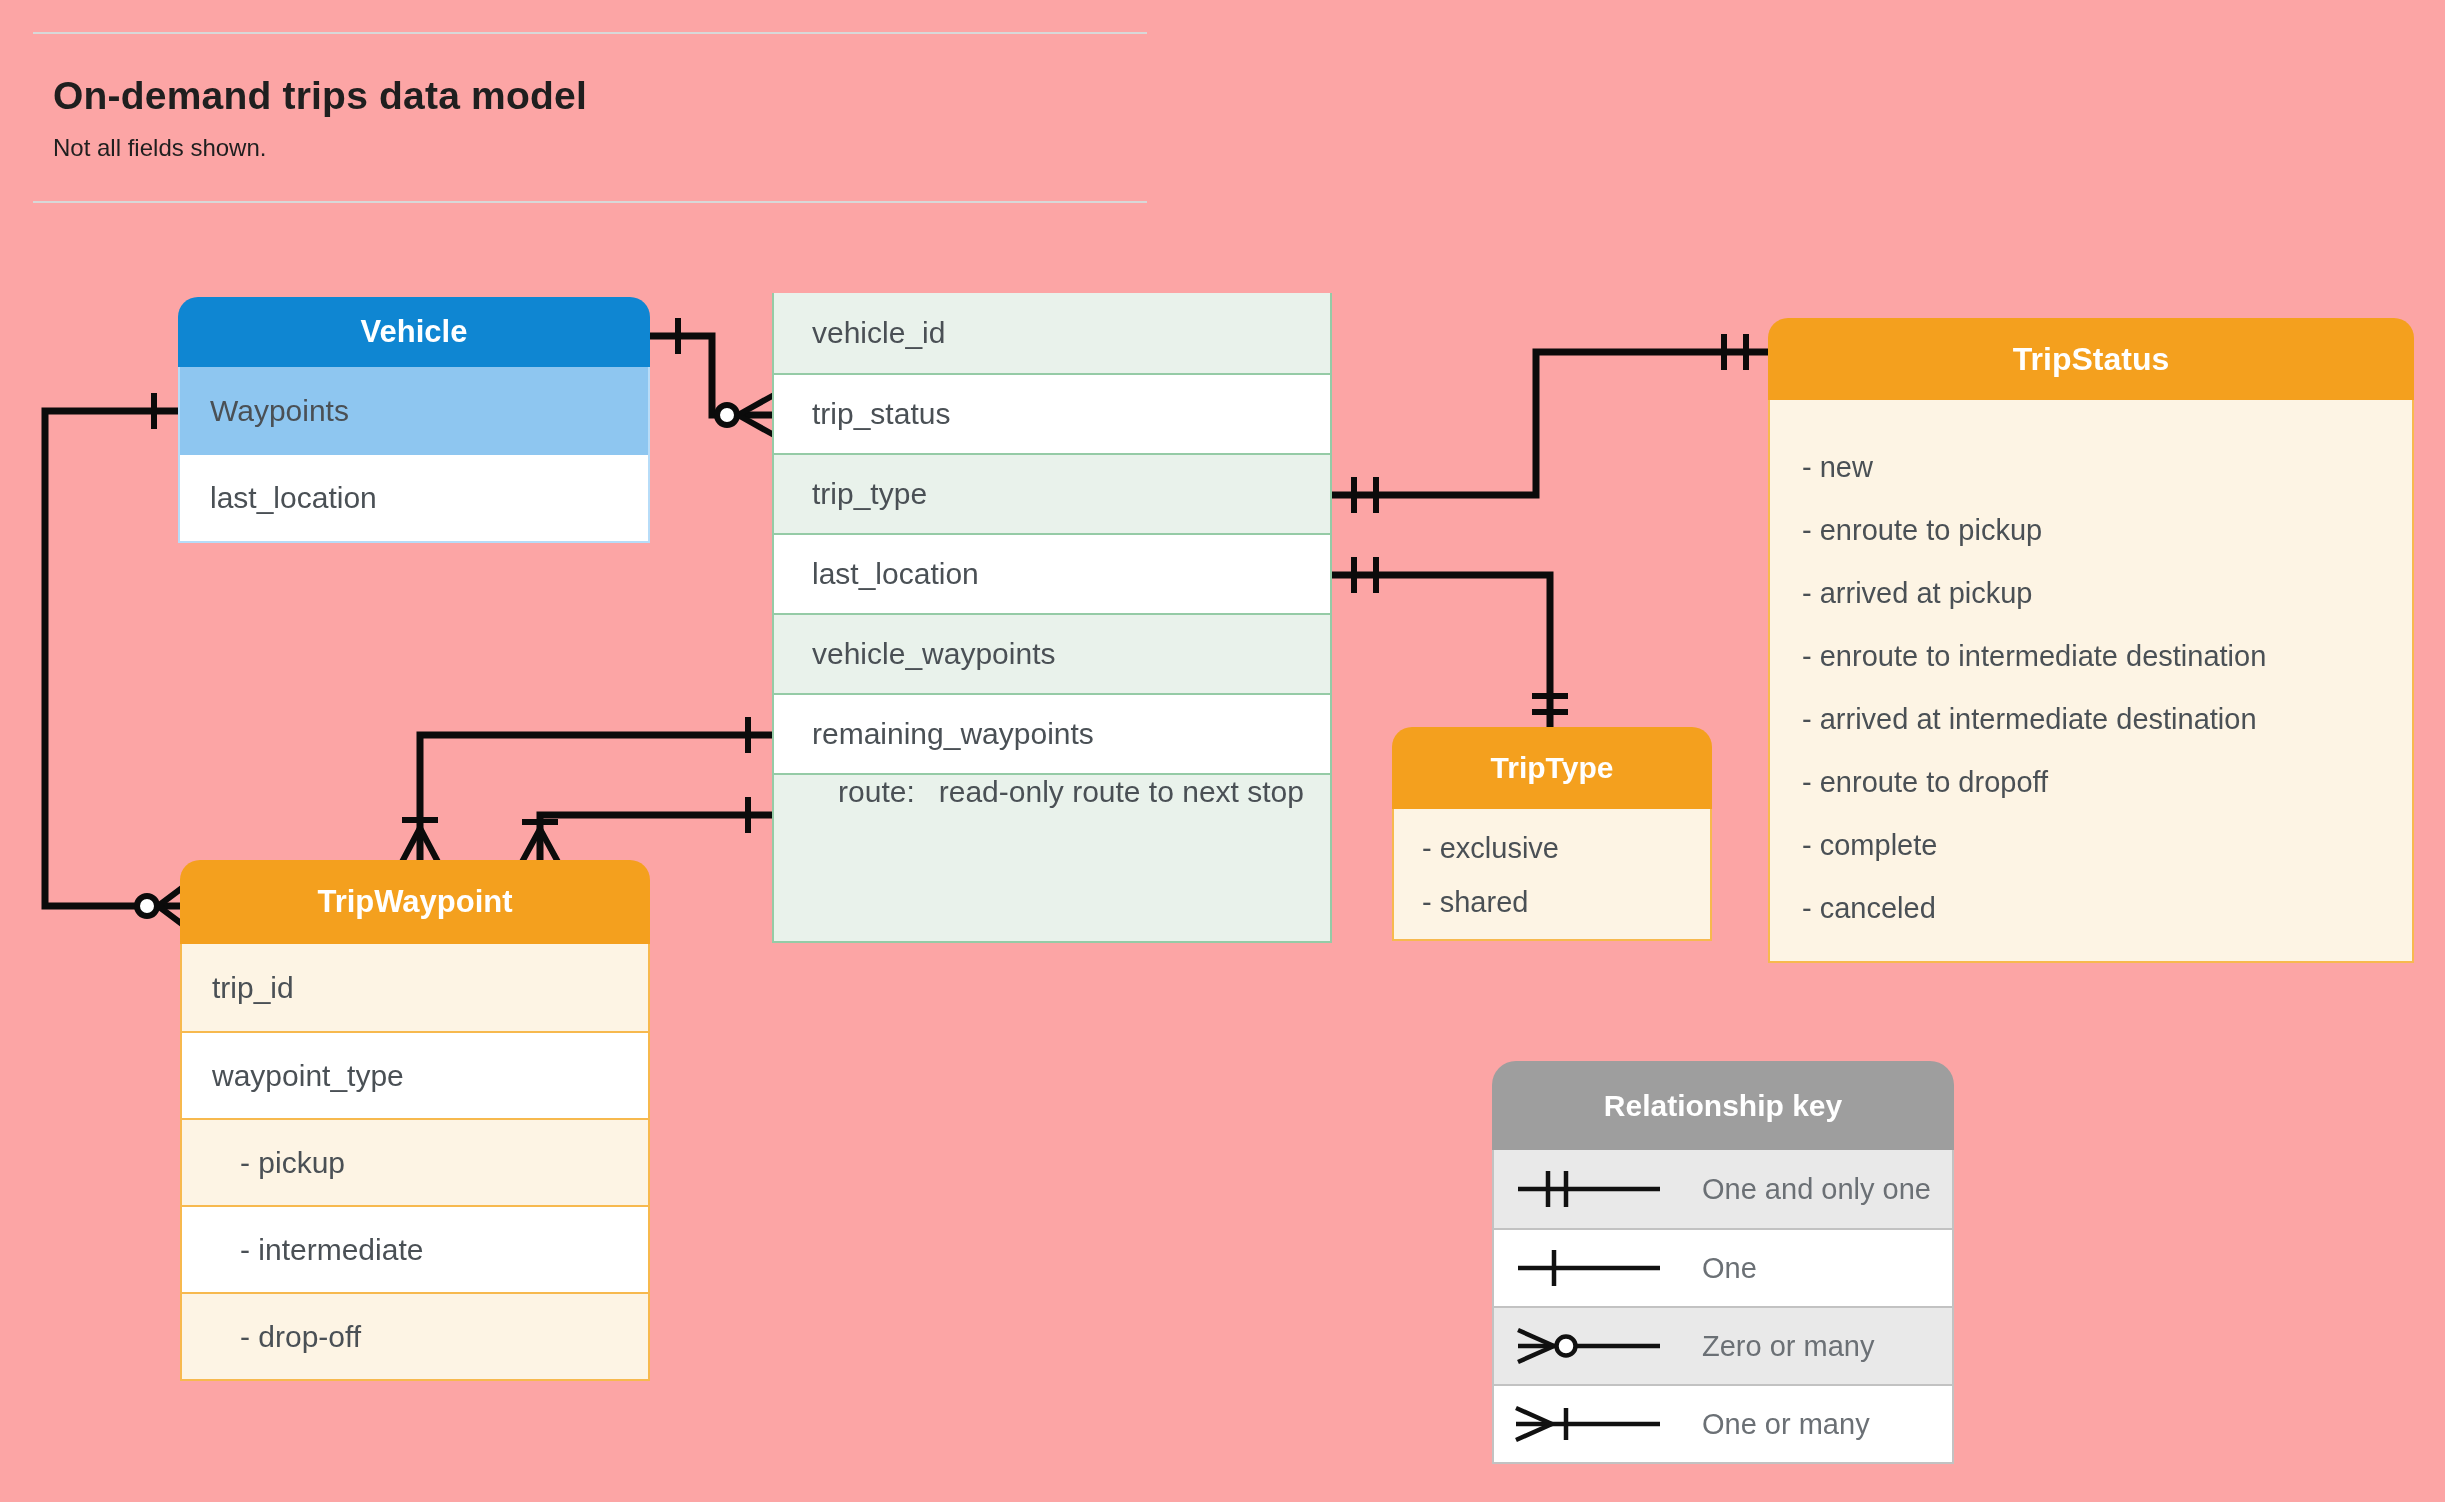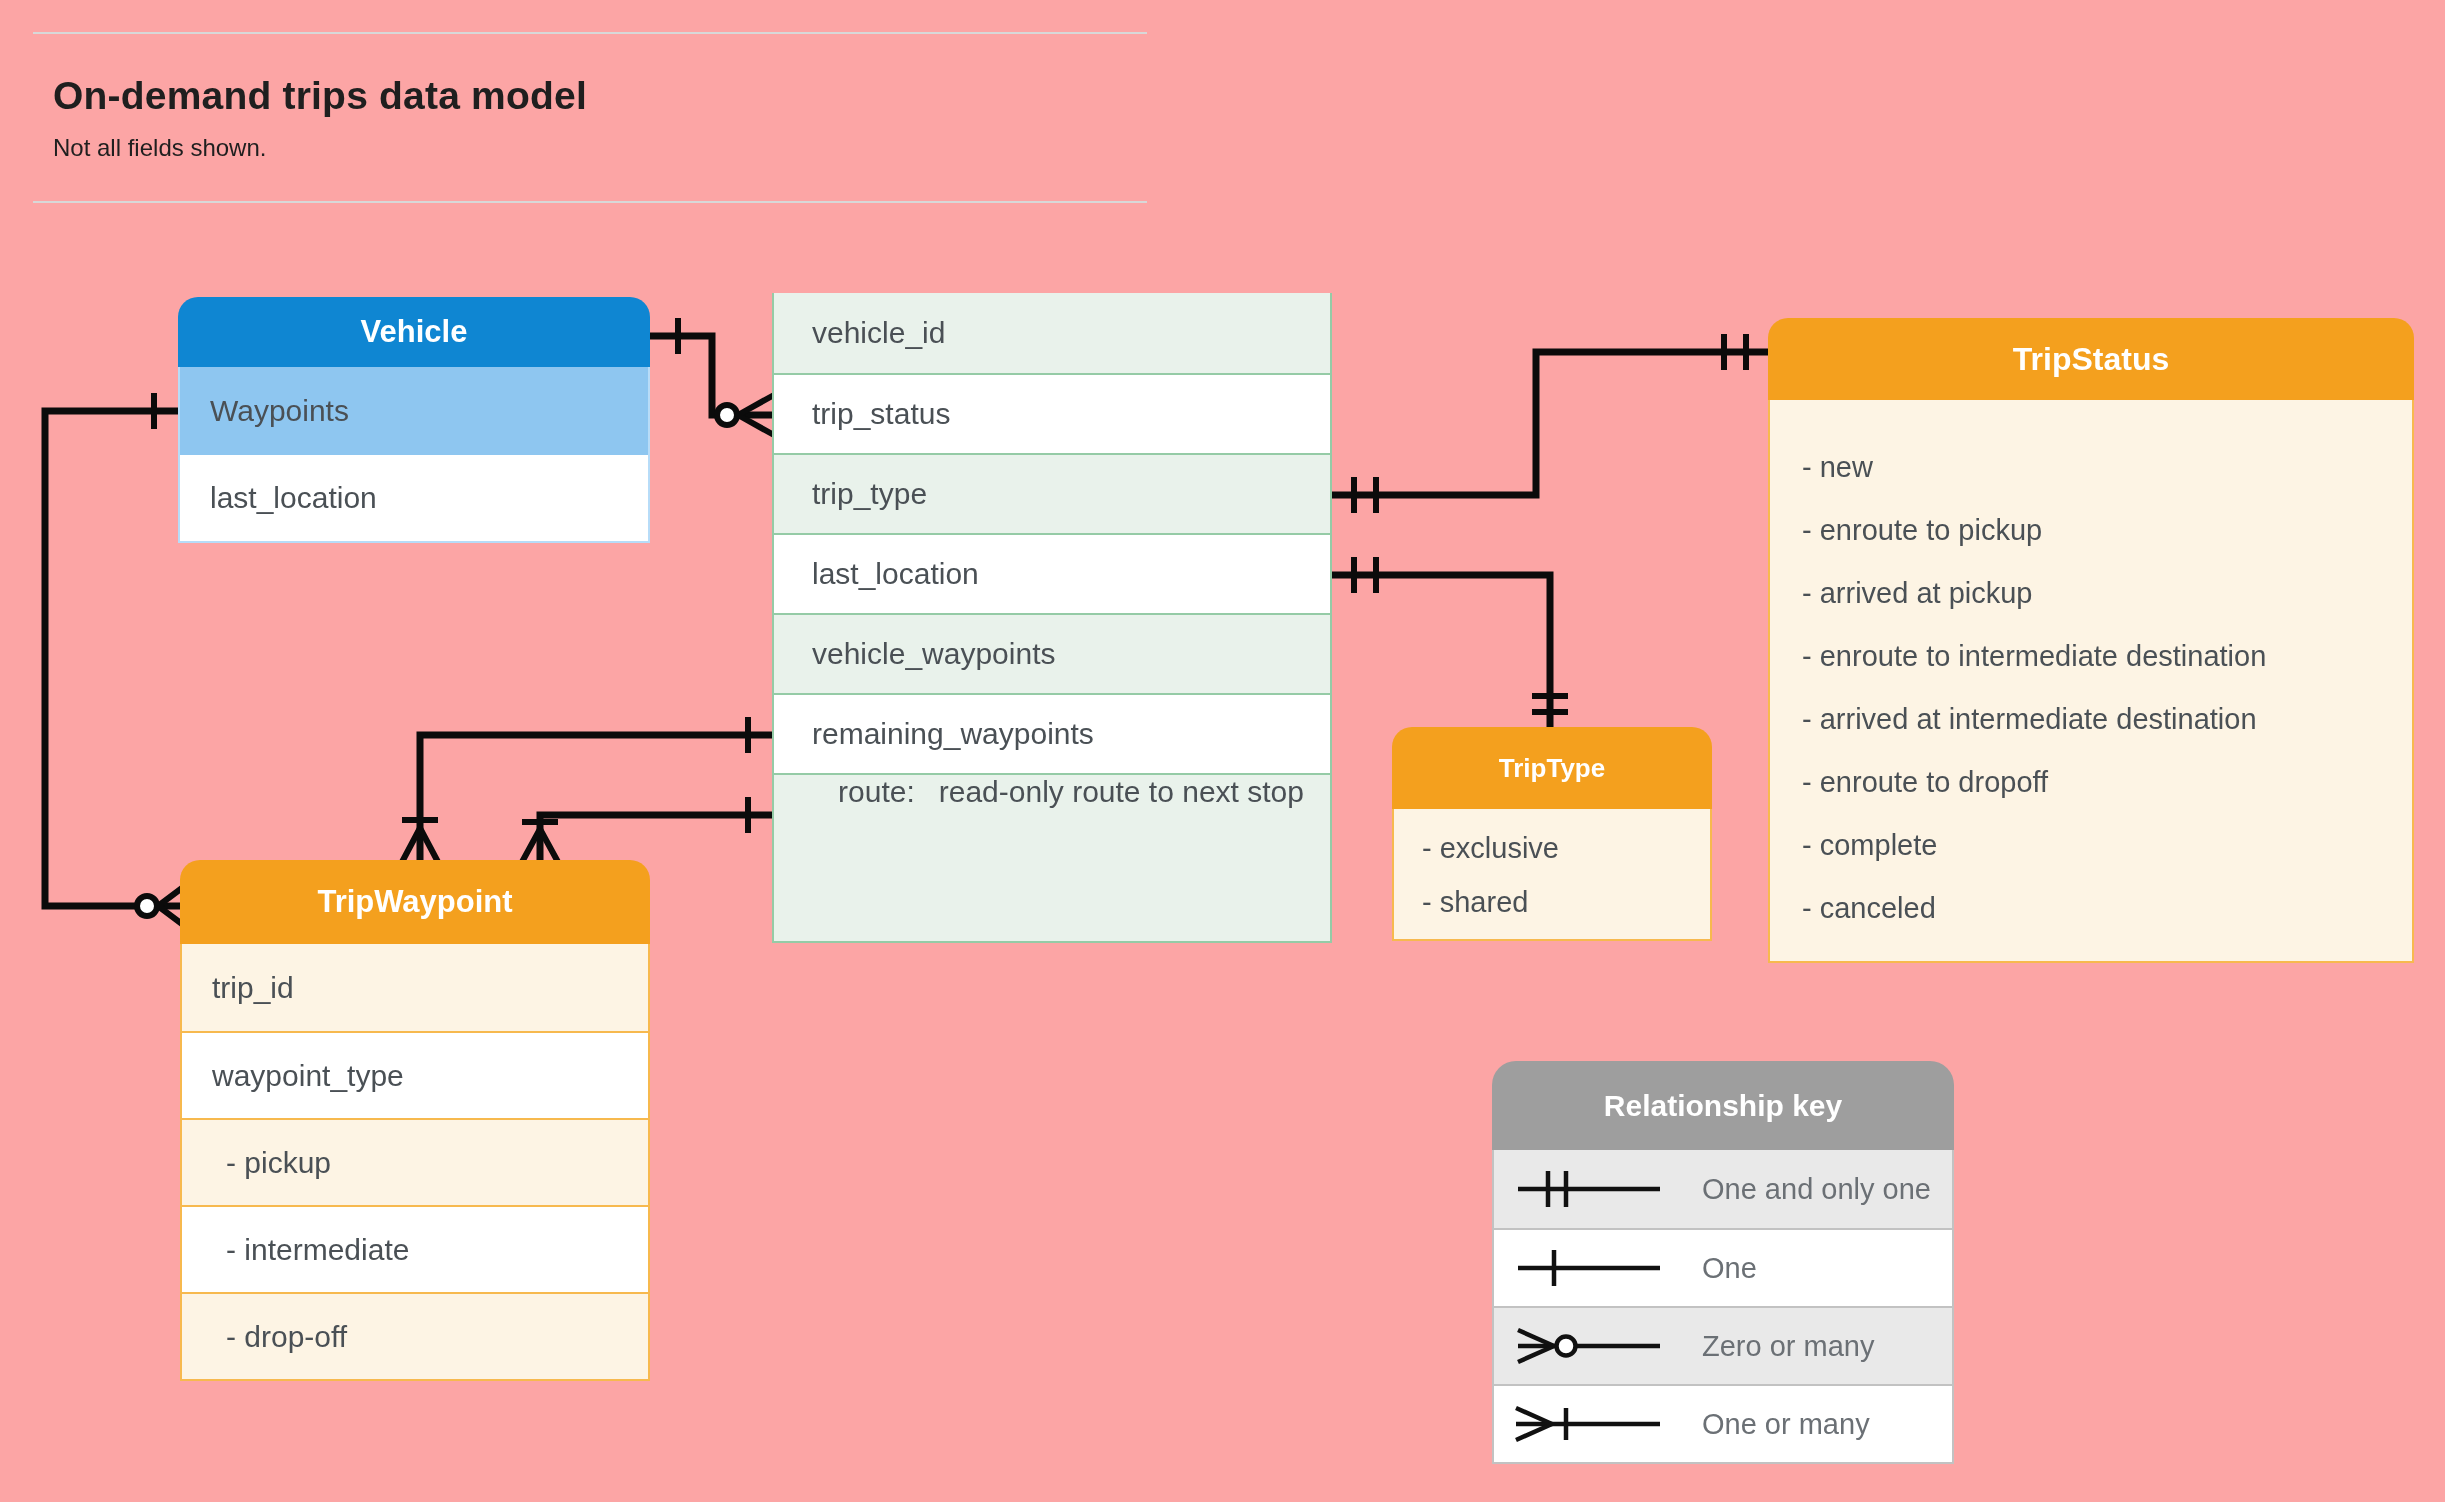--- a/index.html
+++ b/index.html
@@ -18,21 +18,21 @@
   .page-title{position:absolute;font-size:39px;font-weight:700;color:var(--title-text);letter-spacing:.2px;}
   .page-subtitle{position:absolute;font-size:24px;color:var(--title-text);}
 
   svg.overlay{position:absolute;left:0;top:0;z-index:1;}
 
   .table{position:absolute;z-index:2;}
   .thead{display:flex;align-items:center;justify-content:center;color:#fff;font-weight:700;
          border-radius:20px 20px 0 0;font-size:31px;}
   .tbody{background:#fff;}
   .row{display:flex;align-items:center;font-size:30px;color:var(--text);padding-left:30px;}
-  .row.indent{padding-left:44px;}
+  .row.indent{padding-left:58px;}
 
   
   .blue .thead{background:var(--blue);height:70px;}
   .blue .tbody{border:2px solid var(--blue-border);border-top:none;}
   .blue .row{height:86px;}
   .blue .row.hl{background:var(--blue-light);height:88px;}
 
   
   .green .thead{background:var(--green);height:82px;}
   .green .tbody{border:2px solid var(--green-border);border-top:none;}
@@ -148,21 +148,21 @@
       <div class="list-item">- arrived at pickup</div>
       <div class="list-item">- enroute to intermediate destination</div>
       <div class="list-item">- arrived at intermediate destination</div>
       <div class="list-item">- enroute to dropoff</div>
       <div class="list-item">- complete</div>
       <div class="list-item">- canceled</div>
     </div>
   </div>
 
   <div class="table orangeT" style="left:1392px;top:727px;width:320px;">
-    <div class="thead" style="height:82px;font-size:26px;">TripType</div>
+    <div class="thead" style="height:82px;font-size:30px;">TripType</div>
     <div class="tbody" style="height:132px;padding:12px 0 0 28px;">
       <div class="list-item" style="line-height:54px;">- exclusive</div>
       <div class="list-item" style="line-height:54px;">- shared</div>
     </div>
   </div>
 
   <div class="table orangeRows" style="left:180px;top:860px;width:470px;">
     <div class="thead">TripWaypoint</div>
     <div class="tbody">
       <div class="row">trip_id</div>

